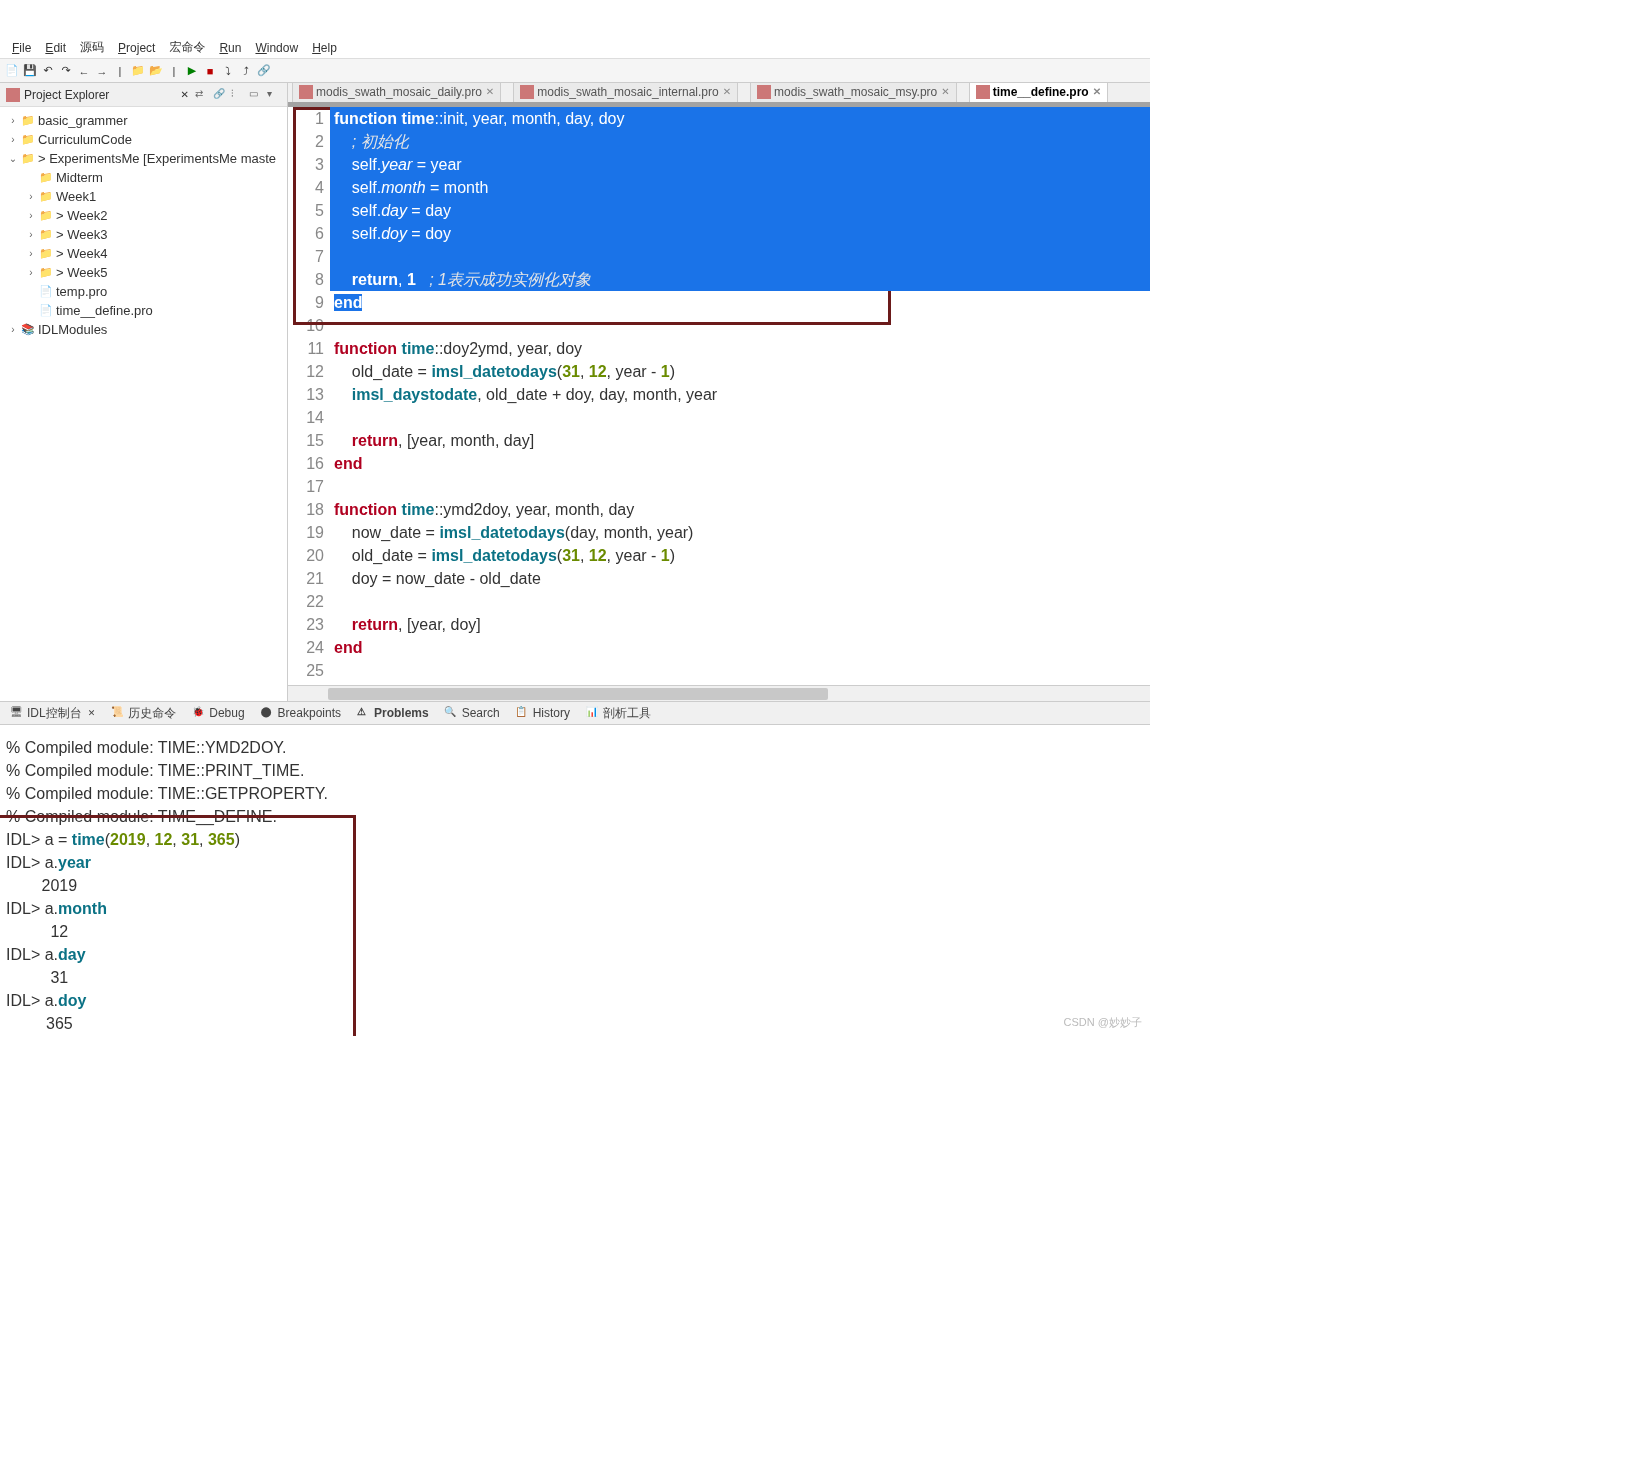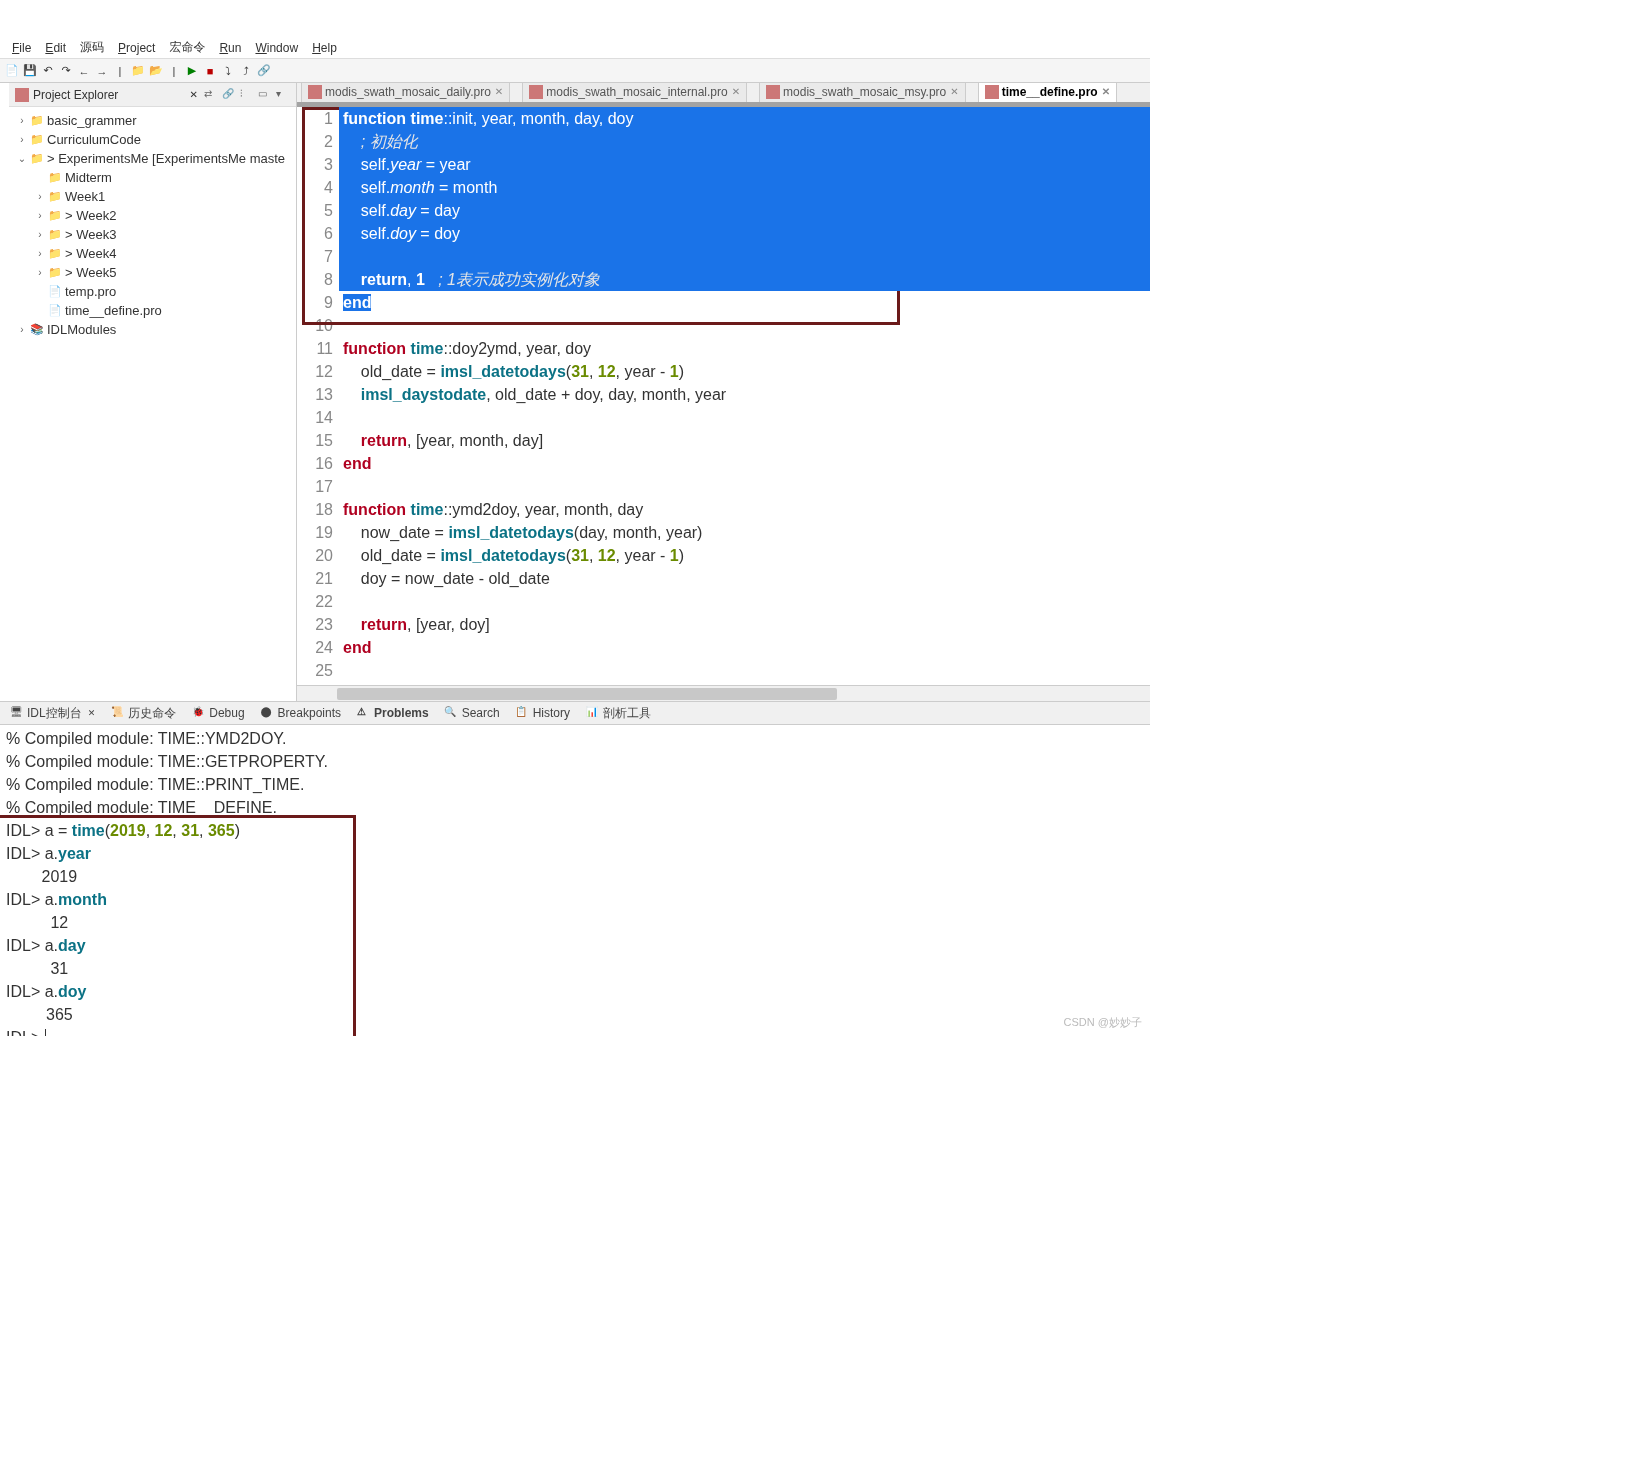--- a/index.html
+++ b/index.html
@@ -3,21 +3,21 @@
 <meta charset="utf-8">
 <style>
 * { margin:0; padding:0; box-sizing:border-box; font-family:"Segoe UI",Tahoma,sans-serif; }
 body { background:#fff; font-size:12px; color:#333; width:1150px; height:1036px; overflow:hidden; position:relative; }
 .title-bar { height:8px; background:#fff; }
 .menu-bar { height:22px; display:flex; align-items:center; padding:0 6px; gap:2px; border-bottom:1px solid #ddd;margin-top:29px; }
 .menu-item { padding:2px 6px; cursor:pointer; }
 .menu-item u { text-decoration:underline; }
 .toolbar { height:24px; display:flex; align-items:center; padding:0 4px; gap:2px; border-bottom:1px solid #ccc; background:#f5f5f5; }
 .tb-icon { width:16px; height:16px; display:flex; align-items:center; justify-content:center; font-size:11px; }
-.workspace { display:flex; height:618px;margin-left:9px; }
+.workspace { display:flex; height:618px; }
 .sidebar { width:288px; border-right:1px solid #ccc; background:#fff; }
 .view-header { height:24px; display:flex; align-items:center; padding:0 6px; background:#f0f0f0; border-bottom:1px solid #ddd; }
 .view-title { flex:1; font-size:12px; }
 .view-icons { display:flex; gap:4px; }
 .vi { width:14px; height:14px; font-size:10px; color:#666; }
 .tree { padding:4px 2px; font-size:13px; }
 .tree-row { display:flex; align-items:center; height:19px; cursor:pointer; white-space:nowrap; }
 .tw { width:14px; text-align:center; color:#666; font-size:10px; }
 .ti { width:16px; height:16px; margin-right:2px; display:flex; align-items:center; justify-content:center; font-size:11px; }
 .editor-area { flex:1; display:flex; flex-direction:column; background:#fff; }
@@ -44,21 +44,21 @@
 .cmt-i { font-style:italic; }
 .sel .kw-func, .sel .kw-end, .sel .kw-return, .sel .type, .sel .num { color:#fff; }
 .sel .cmt { color:#e5e5e5; }
 .hl-box { position:absolute; border:3px solid #6b1a1a; pointer-events:none; }
 .h-scroll { height:16px; background:#f0f0f0; border-top:1px solid #ccc; position:relative; }
 .h-scroll .thumb { position:absolute; left:40px; top:2px; width:500px; height:12px; background:#c8c8c8; border-radius:2px; }
 .bottom-tabs { height:24px; display:flex; align-items:center; background:#f0f0f0; border-top:1px solid #ccc; border-bottom:1px solid #ccc; padding:0 4px; gap:4px; }
 .btab { display:flex; align-items:center; gap:3px; padding:2px 6px; font-size:12px; color:#444; cursor:pointer; }
 .btab.active { font-weight:bold; }
 .bt-icon { width:14px; height:14px; font-size:10px; }
-.console { font-family:Consolas,monospace; font-size:16px; line-height:23px; padding:2px 6px; position:relative; }
+.console { font-family:Consolas,monospace; font-size:16px; line-height:23px; padding:11px 6px; position:relative; }
 .console .cl { white-space:pre; }
 .console .prompt { color:#333; }
 .console .cfn { color:#0b7285; font-weight:bold; }
 .console .cprop { color:#0b7285; font-weight:bold; }
 .console .cnum { color:#6a8b00; font-weight:bold; }
 .watermark { position:absolute; right:8px; bottom:6px; font-size:11px; color:#bbb; }
 .folder-icon { color:#d9a441; }
 .file-icon { color:#b55; }
 </style>
 </head>
@@ -293,22 +293,22 @@
     </div>
     <div class="btab">
       <span class="bt-icon">📊</span>
       <span>剖析工具</span>
     </div>
   </div>
 
 <div class="console">
   <div class="hl-box" style="left:-4px; top:90px; width:360px; height:236px;"></div>
   <div class="cl">% Compiled module: TIME::YMD2DOY.</div>
+  <div class="cl">% Compiled module: TIME::PRINT_TIME.</div>
   <div class="cl">% Compiled module: TIME::GETPROPERTY.</div>
-  <div class="cl">% Compiled module: TIME::PRINT_TIME.</div>
   <div class="cl">% Compiled module: TIME__DEFINE.</div>
   <div class="cl"><span class="prompt">IDL&gt; </span><span>a = </span><span class="cfn">time</span><span>(</span><span class="cnum">2019</span><span>, </span><span class="cnum">12</span><span>, </span><span class="cnum">31</span><span>, </span><span class="cnum">365</span><span>)</span></div>
   <div class="cl"><span class="prompt">IDL&gt; </span><span>a.</span><span class="cprop">year</span></div>
   <div class="cl">        2019</div>
   <div class="cl"><span class="prompt">IDL&gt; </span><span>a.</span><span class="cprop">month</span></div>
   <div class="cl">          12</div>
   <div class="cl"><span class="prompt">IDL&gt; </span><span>a.</span><span class="cprop">day</span></div>
   <div class="cl">          31</div>
   <div class="cl"><span class="prompt">IDL&gt; </span><span>a.</span><span class="cprop">doy</span></div>
   <div class="cl">         365</div>

